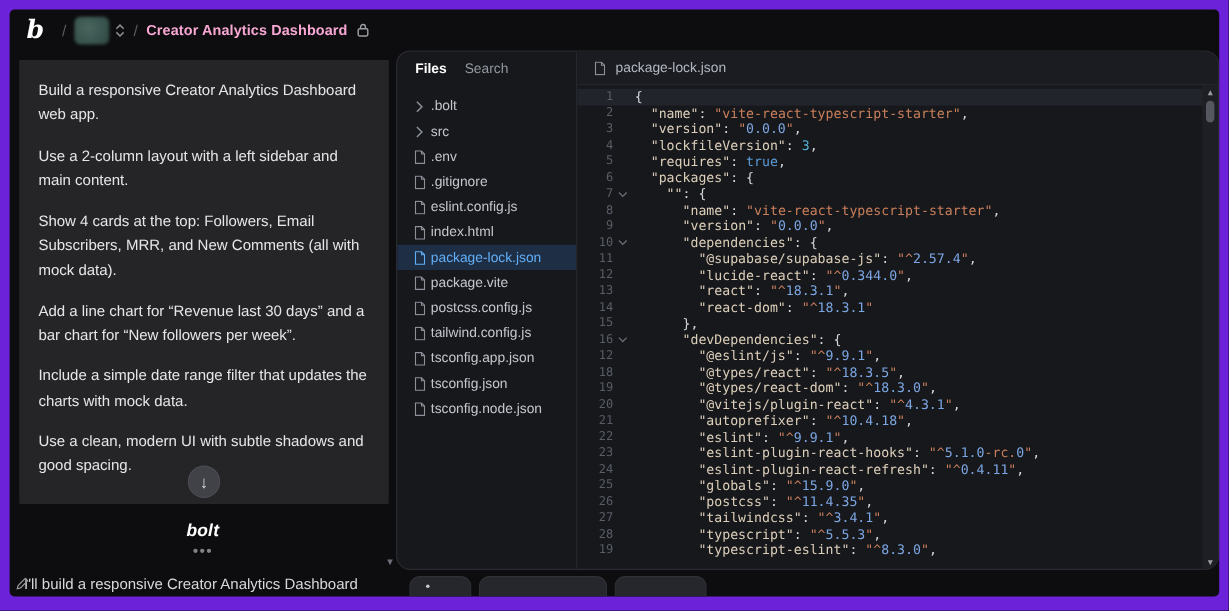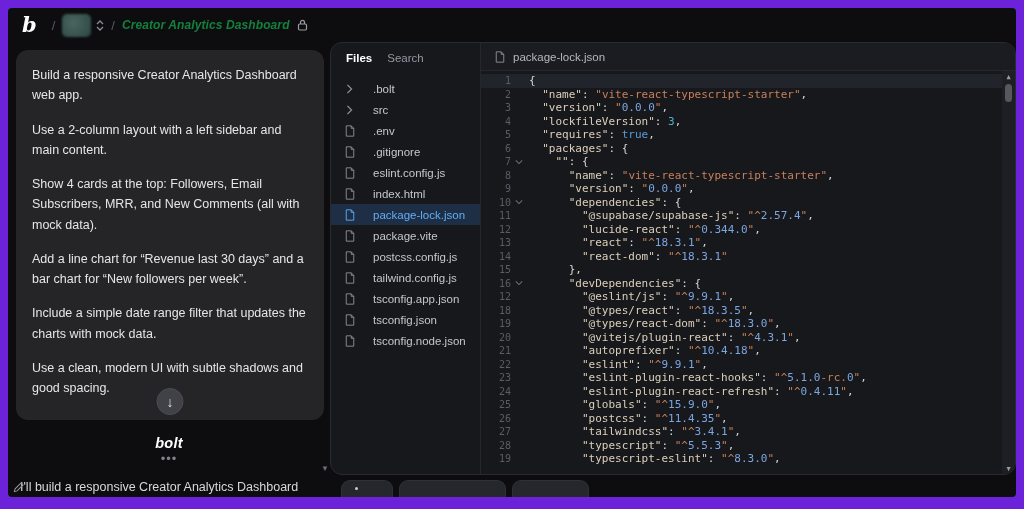--- a/index.html
+++ b/index.html
@@ -6,50 +6,50 @@
   html,body { width:1024px; height:509px; background:#000; font-family:"Liberation Sans", sans-serif; }
   .frame { width:1024px; height:509px; background:var(--accent-frame,#6c22d8); padding:8px 8px 12px 8px; }
   .app { width:100%; height:100%; background:#0d0d0f; border-radius:4px; display:flex; flex-direction:column; overflow:hidden; position:relative; }
 
   
   .topbar { height:34px; display:flex; align-items:center; padding:0 10px; flex:0 0 auto; }
   .logo-b { font-family:"DejaVu Serif", serif; font-style:italic; font-weight:800; font-size:21px; color:#fff; margin:0 8px 2px 4px; }
   .crumb-sep { color:#5a5a60; font-size:13px; margin:0 7px; }
   .project-chip { width:29px; height:23px; border-radius:5px; background:radial-gradient(circle at 40% 40%, #49655e, #35504a 70%, #2c443f); filter:blur(1.2px); }
   .updown { display:flex; flex-direction:column; gap:1px; margin-left:5px; color:#8a8d93; }
-  .title { color:#15803d; font-size:12px; font-weight:700; letter-spacing:.1px;font-style:italic; }
+  .title { color:#f9a8d4; font-size:12px; font-weight:700; letter-spacing:.1px; }
   .lock { margin-left:7px; color:#9a9da3; display:flex; }
 
   
   .main { flex:1; display:flex; min-height:0; }
 
   
   .chat { width:322px; flex:0 0 auto; position:relative; display:flex; flex-direction:column; }
-  .user-card { margin:8px 6px 0 8px; background:#252528; border-radius:12px; padding:15px 16px 18px; position:relative; }
+  .user-card { margin:8px 6px 0 8px; background:#252528; border-radius:1px; padding:15px 16px 18px; position:relative; }
   .user-card p { color:#e6e6e8; font-size:12.5px; line-height:1.62; margin-bottom:14px; }
   .user-card p:last-of-type { margin-bottom:4px; }
   .scroll-btn { position:absolute; left:50%; transform:translateX(-50%); bottom:5px; width:27px; height:27px; border-radius:50%; background:#414248; border:1px solid #4c4d53; color:#dedee2; font-size:14px; display:flex; align-items:center; justify-content:center; cursor:pointer; }
   .bolt-row { display:flex; align-items:center; justify-content:flex-end; margin:15px 12px 0 12px;flex-direction:column; }
   .bolt-brand { color:#fff; font-style:italic; font-weight:800; font-size:14.5px; letter-spacing:.2px; }
   .dots { color:#808288; font-size:13px; letter-spacing:1px; }
   .bolt-msg { color:#d8d8db; font-size:12.5px; line-height:1.6; margin:11px 12px 0 12px; }
   .chat-scroll-arrow { position:absolute; right:1px; bottom:24px; color:#6b6e74; font-size:8px; }
   .pencil { position:absolute; left:5px; bottom:0px; color:#97979d; }
 
   
   .workbench { flex:1; display:flex; flex-direction:column; min-width:0; }
   .wb-card { flex:1; margin:0; border:1px solid #2a2b30; border-radius:12px; background:#17181c; overflow:hidden; display:flex; min-height:0; }
 
   
   .explorer { width:150px; flex:0 0 auto; border-right:1px solid #26272c; display:flex; flex-direction:column; }
   .ex-header { height:30px; display:flex; align-items:center; gap:15px; padding-left:15px; flex:0 0 auto; }
   .ex-tab { font-size:11.5px; color:#9298a2; cursor:pointer; }
   .ex-tab.active { color:#fff; font-weight:700; }
   .file-tree { padding-top:5px; }
-  .tree-row { height:21px; display:flex; align-items:center; gap:18px; padding-left:13px; cursor:pointer; }
+  .tree-row { height:21px; display:flex; align-items:center; gap:4px; padding-left:13px; cursor:pointer; }
   .tree-icon { display:flex; color:#8c9099; width:11px; justify-content:center; flex:0 0 auto; }
   .tree-label { font-size:11.5px; color:#c3c7cd; white-space:nowrap; }
   .tree-row.selected { background:var(--selected-file-bg,#1d2d44); }
   .tree-row.selected .tree-label, .tree-row.selected .tree-icon { color:var(--selected-file-text,#61aef6); }
 
   
   .editor { flex:1; display:flex; flex-direction:column; min-width:0; }
   .tabbar { height:28px; flex:0 0 auto; background:#1b1c21; border-bottom:1px solid #26272c; display:flex; align-items:center; gap:8px; padding-left:13px; color:#b3b7bf; }
   .tabbar .tree-icon { color:#8c9099; }
   .tab-label { font-size:11.5px; color:#b3b7bf; }

